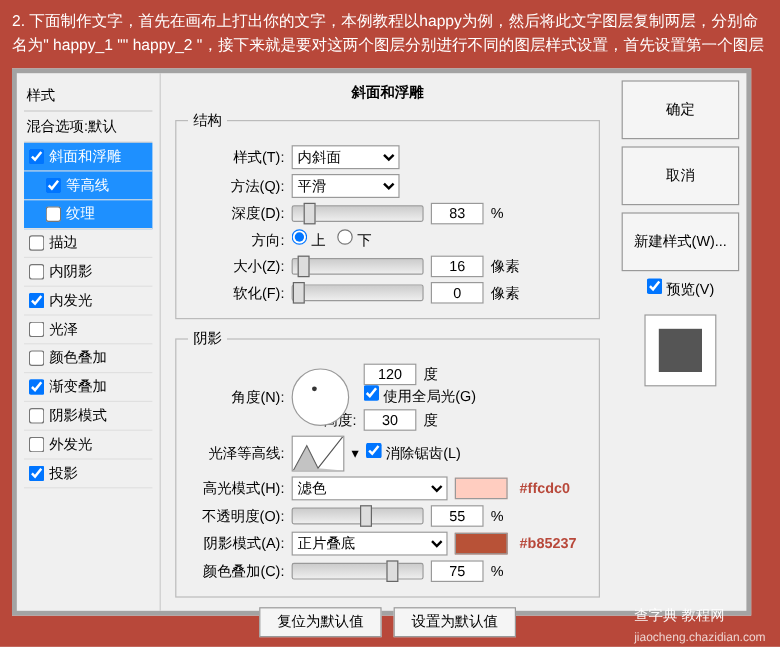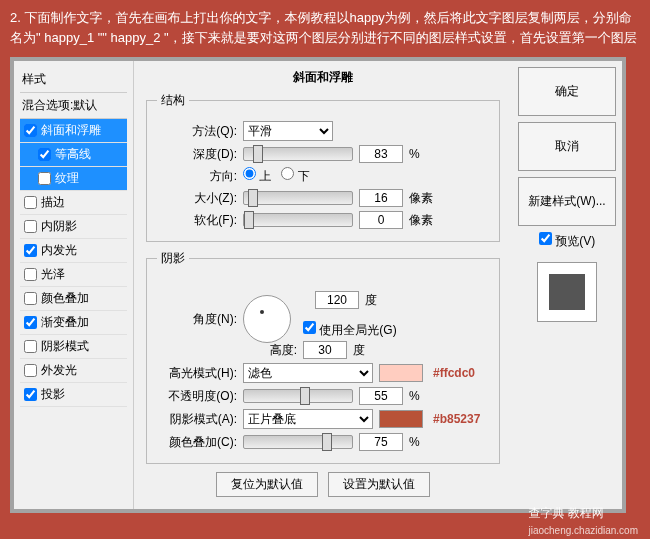--- a/index.html
+++ b/index.html
@@ -103,20 +103,24 @@
       </ul>
   </div>
 
   <div class="main-panel">
     <div class="heading">斜面和浮雕</div>
 
     <fieldset>
       <legend>结构</legend>
 
       <div class="row">
+        <span class="lbl">样式(T):</span>
+        <select style="width:90px"><option>内斜面</option></select>
+      </div>
+      <div class="row">
         <span class="lbl">方法(Q):</span>
         <select style="width:90px"><option>平滑</option></select>
       </div>
       <div class="row">
         <span class="lbl">深度(D):</span>
         <div class="slider">
             <div class="thumb" style="left:8%"></div>
           </div>
         <input class="num" value="83" style="">
         <span class="unit">%</span>
@@ -148,33 +152,44 @@
 
     <fieldset>
       <legend>阴影</legend>
 
       <div class="row">
         <span class="lbl">角度(N):</span>
         <div class="angle-circle">
             <div class="angle-dot"></div>
           </div>
         <div>
-          <div class="row" style="margin:12px">
+          <div class="row" style="margin:0">
             <input class="num" value="120" style="">
             <span>度</span>
           </div>
           <label><input type="checkbox" checked="" style=""> <span>使用全局光(G)</span></label>
           <div class="row" style="margin:2px 0 0 -54px">
             <span class="lbl" style="width:48px">高度:</span>
             <input class="num" value="30" style="">
             <span>度</span>
           </div>
         </div>
       </div>
 
+      <div class="row">
+        <span class="lbl">光泽等高线:</span>
+        <div class="curve-box">
+          <svg viewBox="0 0 44 30">
+              <path d="M0 30 L12 8 L22 28 L44 0" fill="none" stroke="#555"></path>
+              <path d="M0 30 L12 8 L22 28 L44 30 Z" fill="#888" opacity=".5"></path>
+            </svg>
+        </div>
+        <span>▾</span>
+        <label><input type="checkbox" checked="" style=""> <span>消除锯齿(L)</span></label>
+      </div>
 
       <div class="row">
         <span class="lbl">高光模式(H):</span>
         <select style="width:130px"><option>滤色</option></select>
         <div class="swatch" style="background:#ffcdc0"></div>
         <span class="color-label">#ffcdc0</span>
       </div>
       <div class="row">
         <span class="lbl">不透明度(O):</span>
         <div class="slider">

